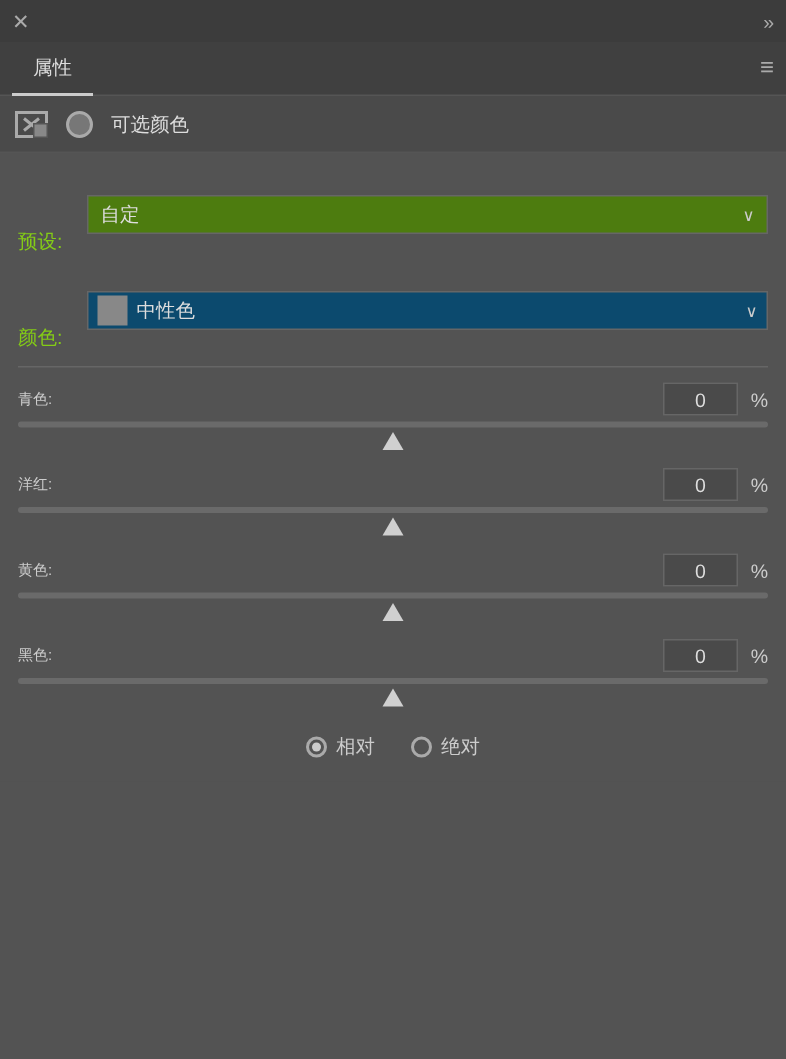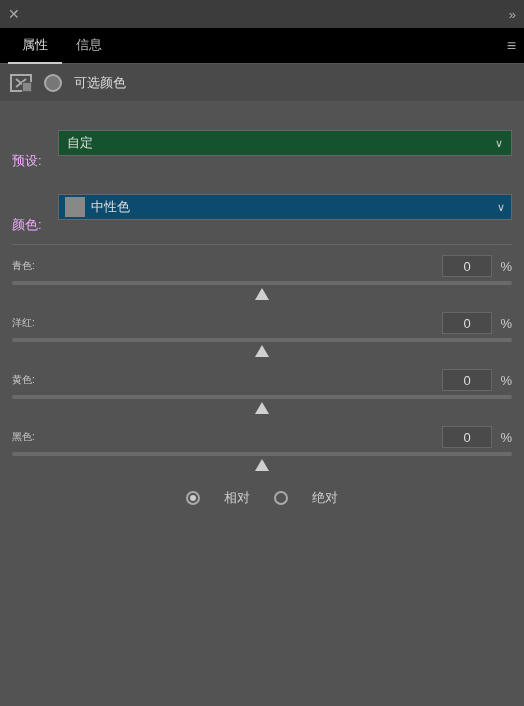--- a/index.html
+++ b/index.html
@@ -35,21 +35,21 @@
     }
     .double-arrow {
       color: #aaa;
       font-size: 13px;
     }
 
     
     .tab-bar {
       display: flex;
       align-items: center;
-      background: #000000;
+      background: #404040;
       padding: 0 8px;
       border-bottom: 1px solid #555;
       height: 36px;
       position: relative;
     }
     .tab {
       padding: 8px 14px;
       cursor: pointer;
       color: #bbb;
       font-size: 13px;
@@ -118,30 +118,30 @@
     }
 
     
     .form-row {
       display: flex;
       align-items: center;
       margin-bottom: 10px;
     }
     .form-label {
       width: 46px;
-      color: #f0abfc;
+      color: #84cc16;
       font-size: 13px;
       flex-shrink: 0;
       margin-top: 36px;
     }
 
     
     .dropdown {
       flex: 1;
-      background: #14532d;
+      background: #4d7c0f;
       border: 1px solid #666;
       color: #ddd;
       padding: 3px 8px;
       display: flex;
       align-items: center;
       justify-content: space-between;
       cursor: pointer;
       height: 26px;
       font-size: 13px;
     }
@@ -237,21 +237,21 @@
     .radio-row {
       display: flex;
       align-items: center;
       justify-content: center;
       gap: 24px;
       margin-top: 18px;
     }
     .radio-item {
       display: flex;
       align-items: center;
-      gap: 24px;
+      gap: 6px;
       cursor: pointer;
     }
     .radio-circle {
       width: 14px;
       height: 14px;
       border-radius: 50%;
       border: 2px solid #aaa;
       background: transparent;
       display: flex;
       align-items: center;
@@ -285,21 +285,20 @@
   <div class="top-bar-left">
     <span class="close-icon-btn">✕</span>
   </div>
   <div class="top-bar-right">
     <span class="double-arrow">»</span>
   </div>
 </div>
 
 <div class="tab-bar">
   <div class="tab active">属性</div>
-  <div class="tab">信息</div>
   <span class="menu-icon">≡</span>
 </div>
 
 <div class="panel-header">
   <div class="icon-box">
     <svg width="12" height="10">
       <line x1="1" y1="1" x2="11" y2="9" stroke="#aaa" stroke-width="2"></line>
       <line x1="11" y1="1" x2="1" y2="9" stroke="#aaa" stroke-width="2"></line>
     </svg>
   </div>

